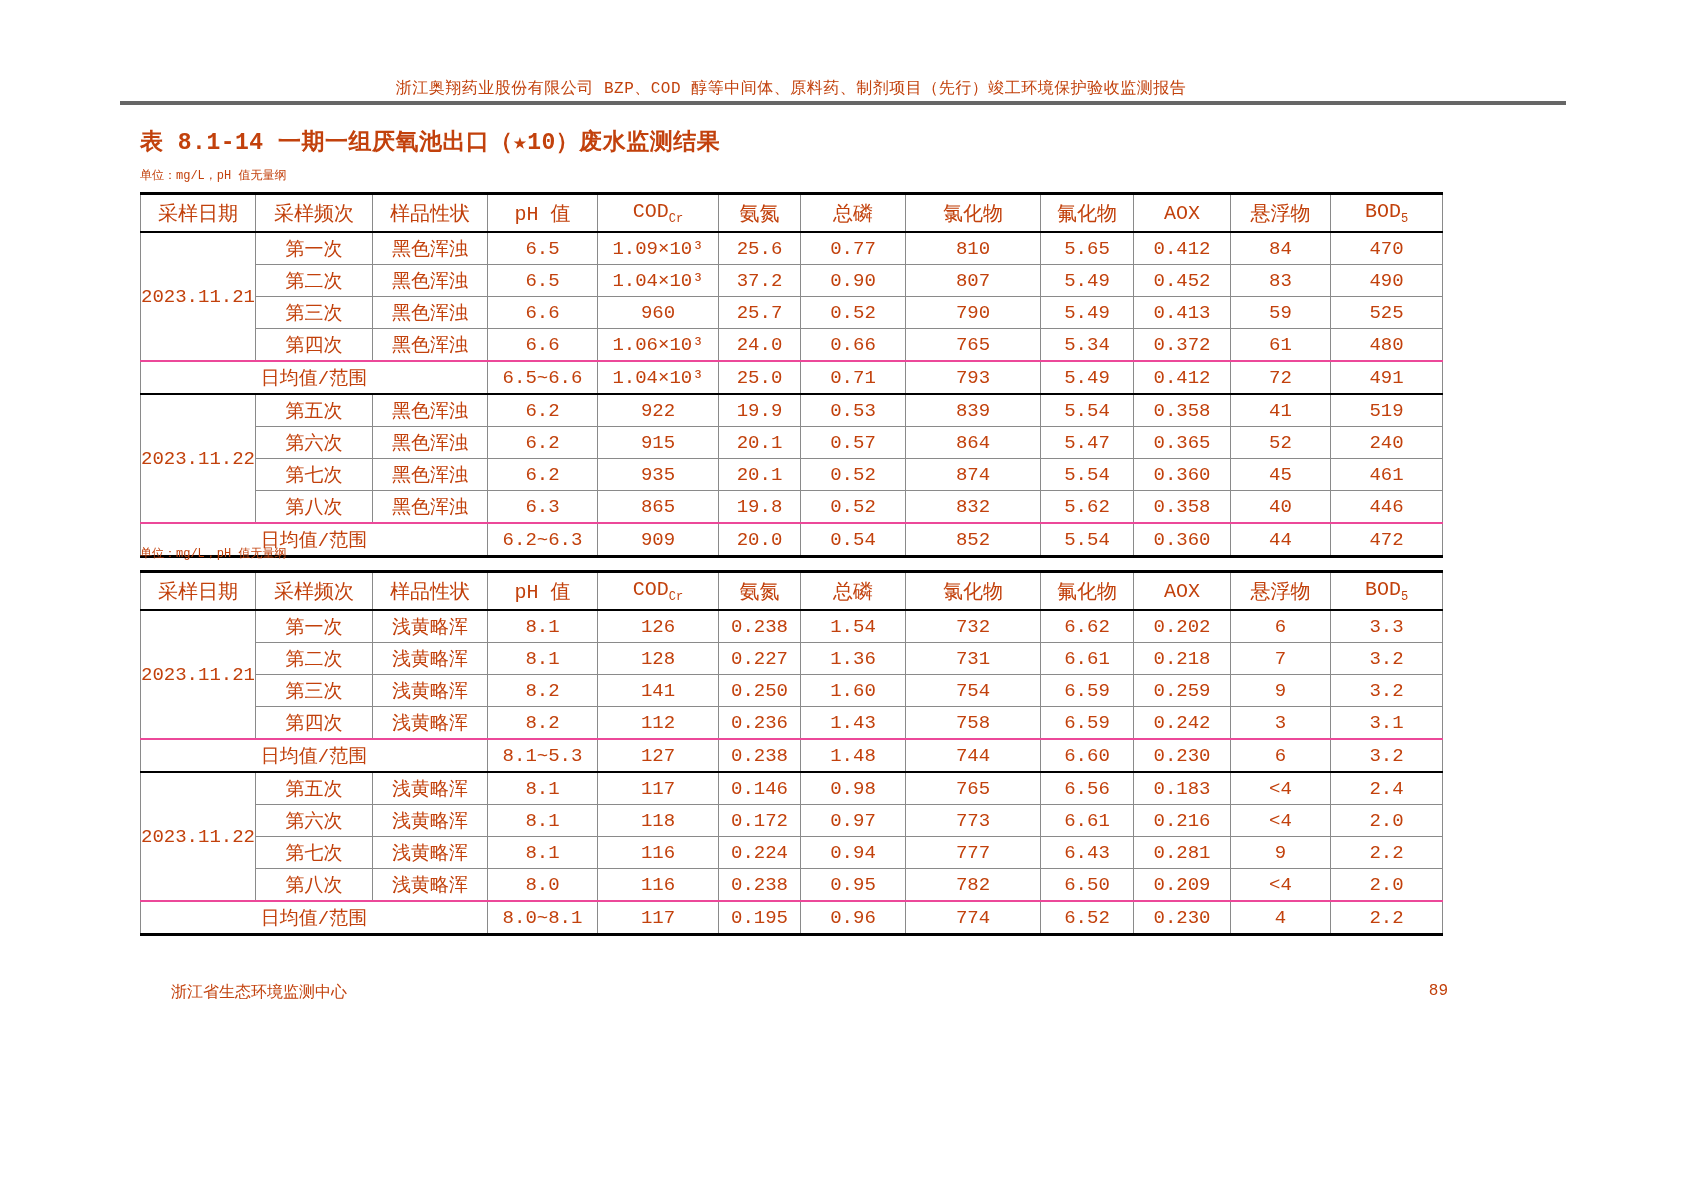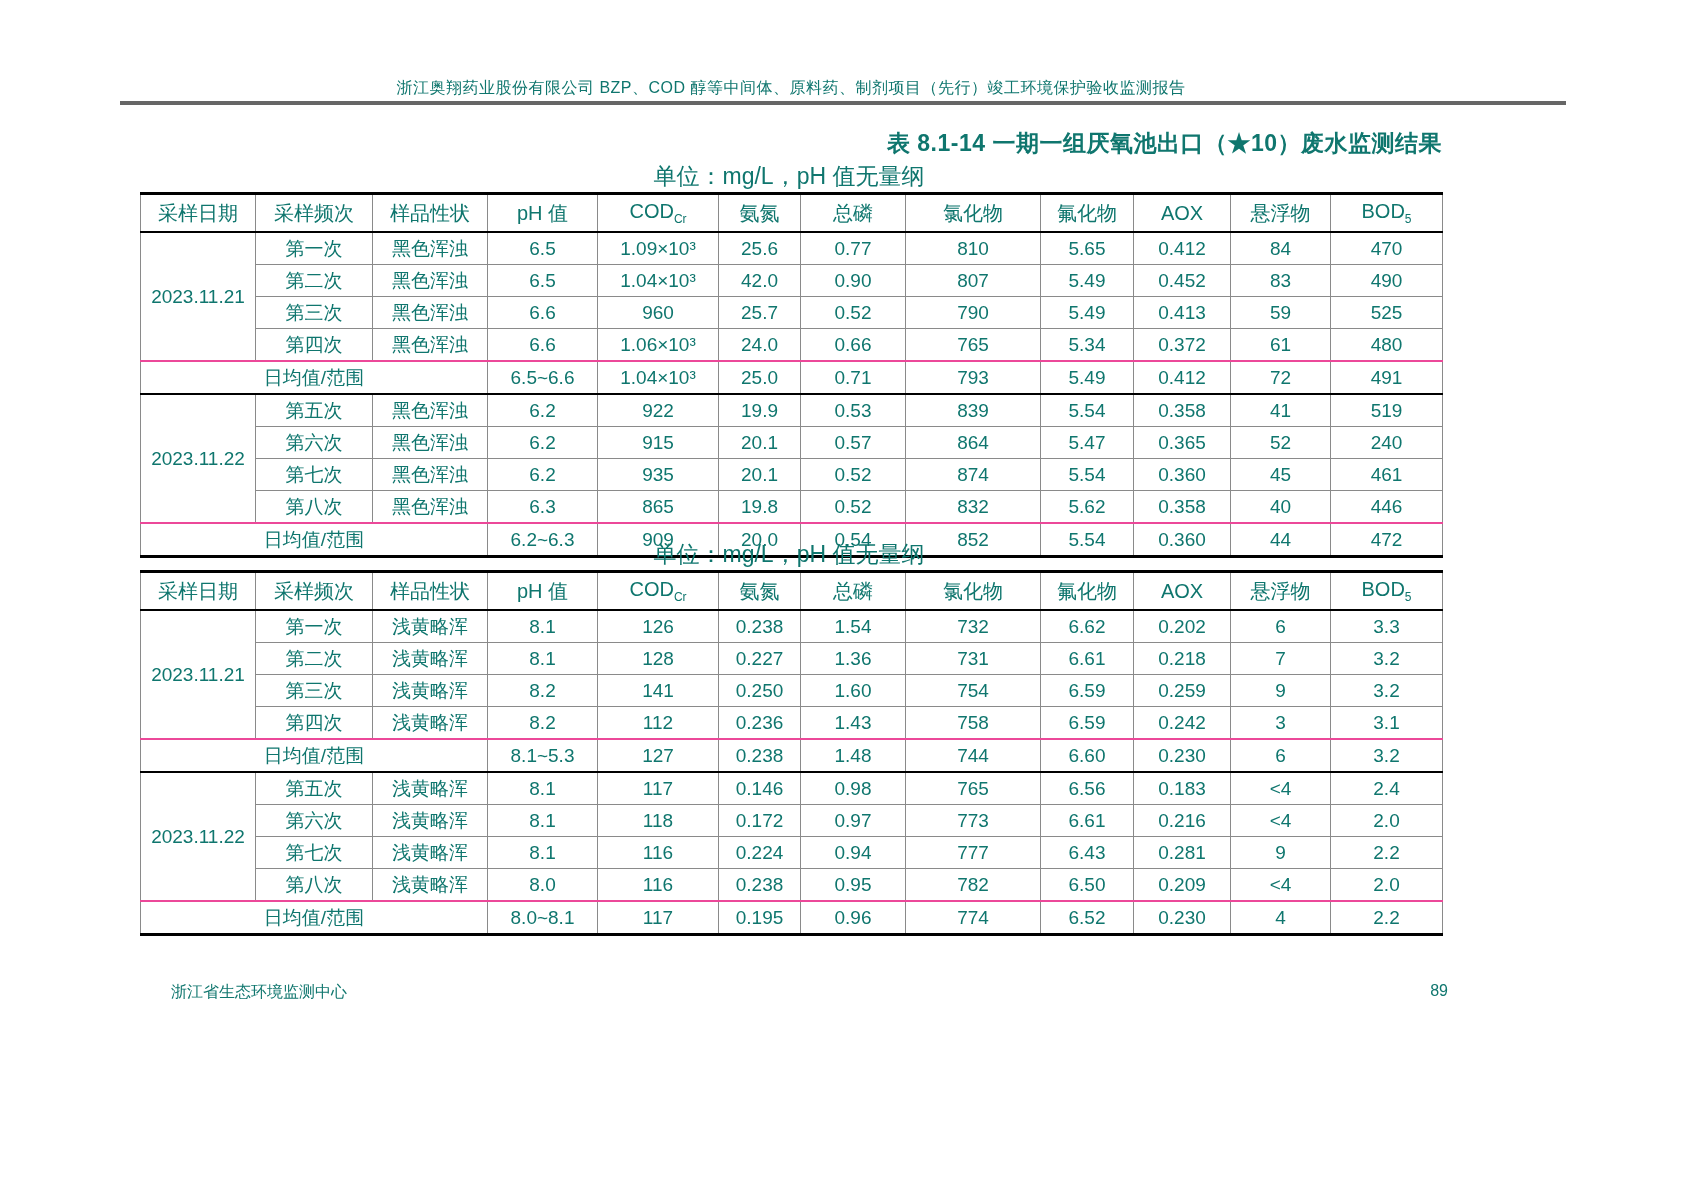--- a/index.html
+++ b/index.html
@@ -1,33 +1,33 @@
 <!DOCTYPE html>
 <html><head>
 <meta charset="utf-8">
 <style>
   html,body { margin:0; padding:0; background:#fff; }
   .page {
     position:relative; width:1683px; height:1190px; background:#fff;
-    font-family:Liberation Sans, sans-serif; color:#0f766e;
+    font-family:Liberation Mono, monospace; color:#c2410c;
     overflow:hidden;
   }
   .running-head {
     position:absolute; top:78px; left:140px; width:1302px;
     text-align:center; font-size:16px; letter-spacing:0.5px; white-space:nowrap;
   }
   .head-rule {
     position:absolute; top:101px; left:120px; width:1446px; height:4px; background:#666;
   }
   .section { position:absolute; left:140px; width:1302px; }
   .tbl-title {
-    text-align:right; font-size:23px; font-weight:bold; letter-spacing:0.5px;
+    text-align:left; font-size:23px; font-weight:bold; letter-spacing:0.5px;
     height:38px; line-height:38px; white-space:nowrap;
   }
-  .unit-note { text-align:center; font-size:23px; height:28px; line-height:28px; padding-right:4px; }
+  .unit-note { text-align:left; font-size:12px; height:28px; line-height:28px; padding-right:4px; }
   table.mon-table {
     border-collapse:collapse; table-layout:fixed; width:1302px;
     margin-top:2px;
   }
   .mon-table th, .mon-table td {
     border:1px solid #8a8a8a; text-align:center; vertical-align:middle;
     padding:0; font-size:19px; height:31px; overflow:hidden; white-space:nowrap;
   }
   .mon-table thead th {
     font-weight:normal; font-size:20px; height:36px;
@@ -95,21 +95,21 @@
             <td>5.65</td>
             <td>0.412</td>
             <td>84</td>
             <td>470</td>
           </tr>
           <tr class="data-row">
             <td>第二次</td>
             <td>黑色浑浊</td>
             <td>6.5</td>
             <td>1.04×10³</td>
-            <td>42.0</td>
+            <td>37.2</td>
             <td>0.90</td>
             <td>807</td>
             <td>5.49</td>
             <td>0.452</td>
             <td>83</td>
             <td>490</td>
           </tr>
           <tr class="data-row">
             <td>第三次</td>
             <td>黑色浑浊</td>

